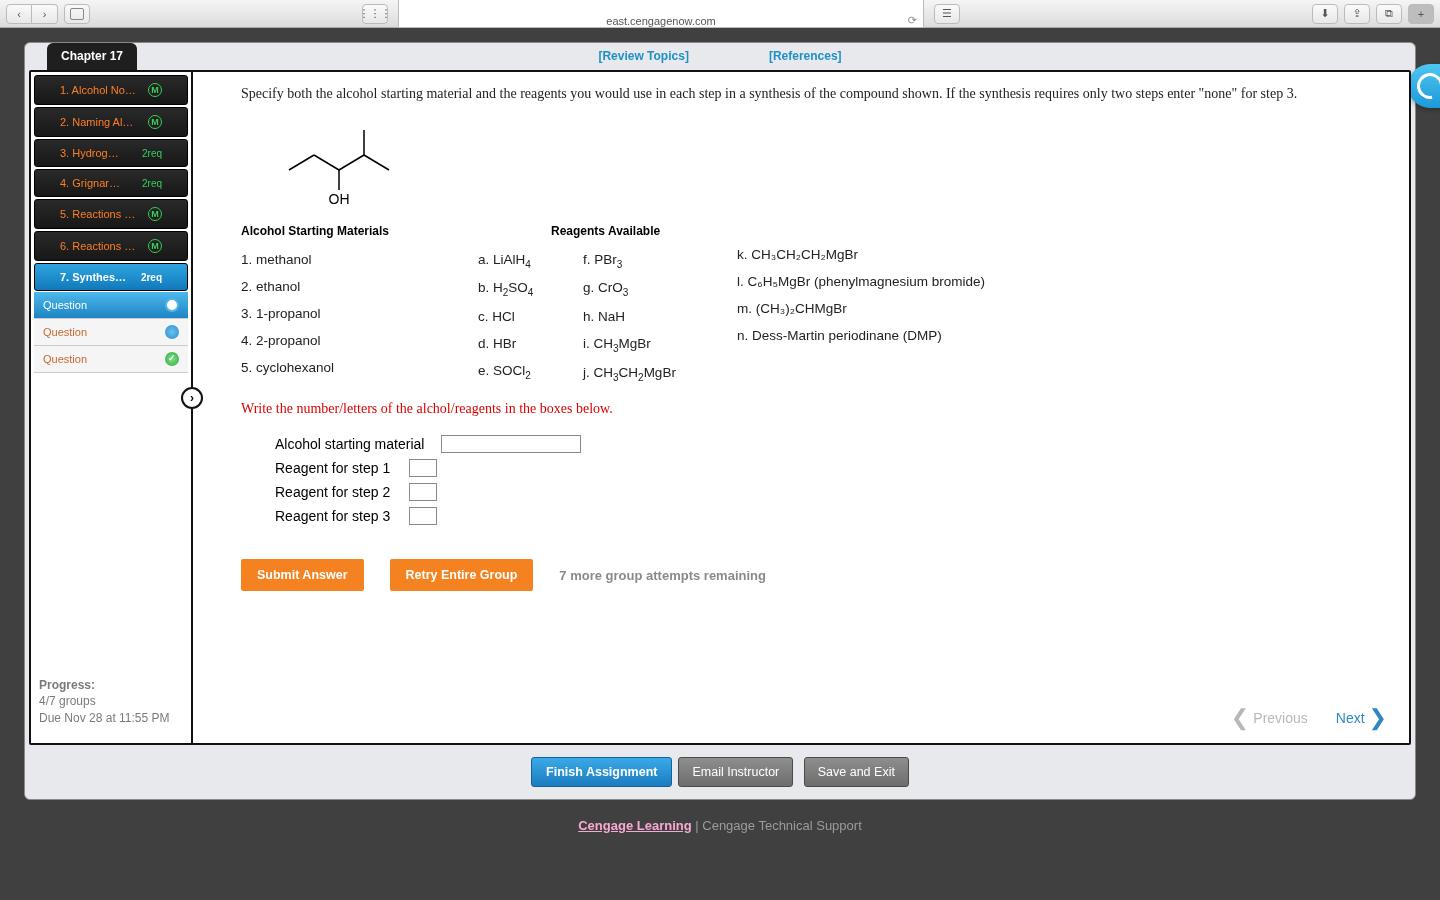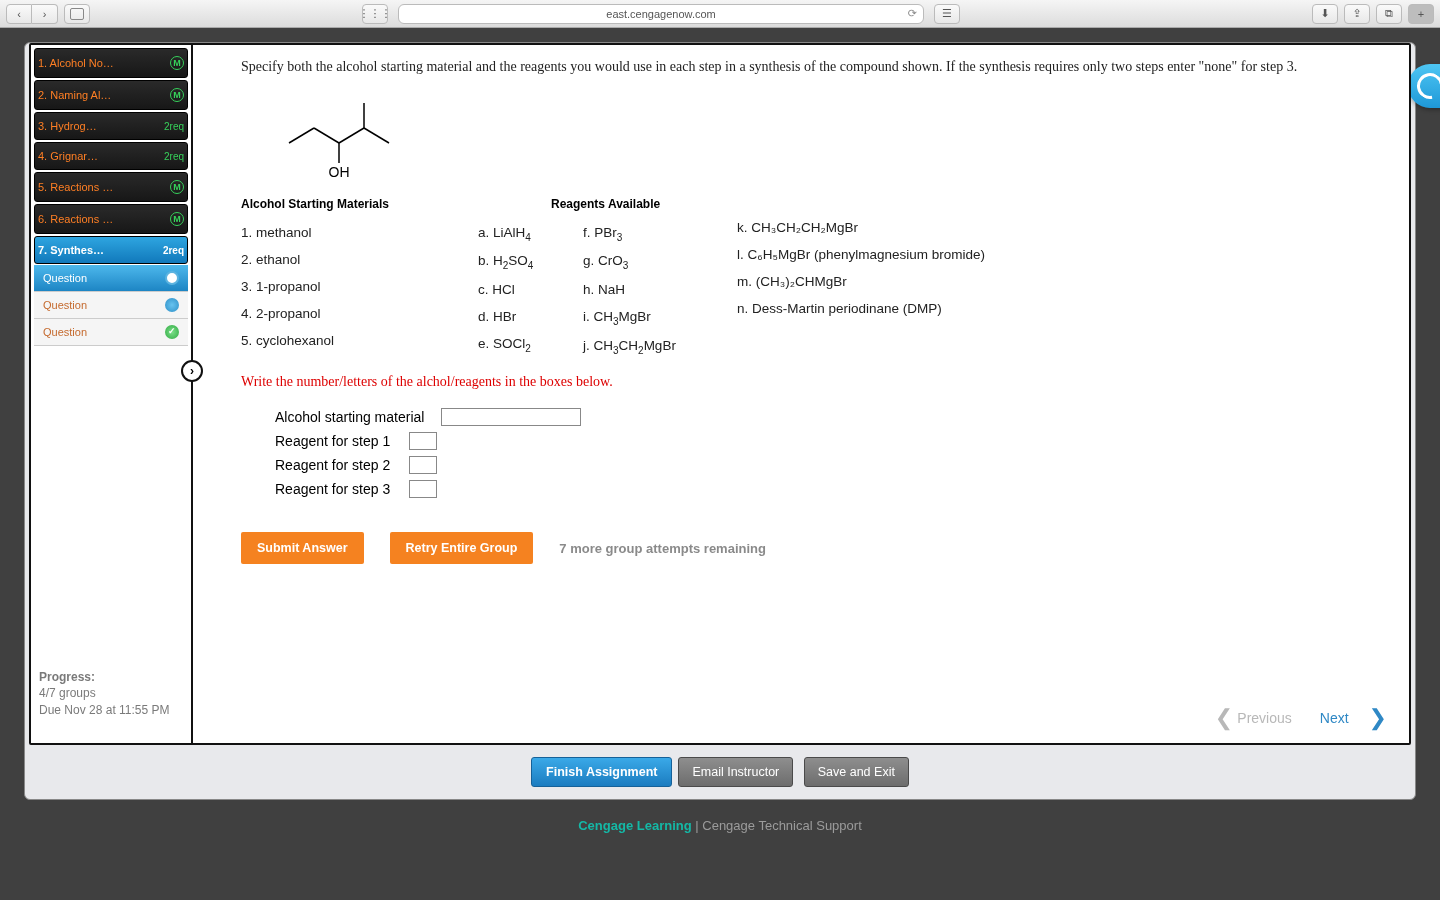--- a/index.html
+++ b/index.html
@@ -3,52 +3,52 @@
 <meta charset="utf-8">
 <style>
 * { margin: 0; padding: 0; box-sizing: border-box; font-family: Arial, Helvetica, sans-serif; }
 body { background: #404040; width: 1440px; height: 900px; overflow: hidden; }
 
 .browser-chrome { background: linear-gradient(#f5f5f5, #dcdcdc); height: 28px; display: flex; align-items: center; padding: 0 6px; gap: 6px; border-bottom: 1px solid #aaa; }
 .chrome-btn { width: 26px; height: 20px; background: linear-gradient(#fafafa,#e8e8e8); border: 1px solid #bbb; border-radius: 4px; display:flex; align-items:center; justify-content:center; font-size:11px; color:#555; }
 .chrome-btn-group { display: flex; }
 .chrome-btn-group .chrome-btn:first-child { border-radius: 4px 0 0 4px; }
 .chrome-btn-group .chrome-btn:last-child { border-radius: 0 4px 4px 0; border-left: none; }
-.url-bar { flex: 1; height: 20px; background: #fff; border: 1px solid #bbb; border-radius: 6px; display: flex; align-items: center; justify-content: center; font-size: 11px; color: #555; position: relative; margin: 0 4px; }
+.url-bar { flex: 1; height: 29px; background: #fff; border: 1px solid #bbb; border-radius: 0; display: flex; align-items: flex-end; justify-content: center; font-size: 11px; color: #555; position: relative; margin: 0 4px; }
 .url-refresh { position: absolute; right: 6px; color: #888; font-size: 11px; }
 .square-icon { width:14px; height:12px; border:1.5px solid #888; border-radius:2px; }
 
 .outer-dark { background: #404040; padding: 14px 24px 0 24px; height: 772px; }
 .app-frame { background: #e8e9ec; border-radius: 6px; border: 1px solid #888; height: 100%; display:flex; flex-direction:column; }
 
 .top-bar { display:flex; position:relative; height: 27px; }
 .chapter-tab { background: #1f1f1f; color:#fff; font-size:12px; font-weight:bold; padding: 6px 14px; border-radius: 6px 6px 0 0; margin-left: 22px; }
 .top-links { position:absolute; left:50%; transform:translateX(-50%); display:flex; gap: 80px; }
 .top-link { color:#1e90c8; font-size:12px; font-weight:bold; cursor:pointer; text-decoration: none; padding-top:6px; }
 
 .work-area { flex:1; display:flex; background:#fff; border: 2px solid #111; margin: 0 4px; position: relative; border-radius: 2px; }
 
 .sidebar { width: 160px; flex-shrink:0; position:relative; }
 .sidebar-items { display:flex; flex-direction:column; padding-top: 2px; }
-.nav-item { background: linear-gradient(#2a2a2a,#171717); color:#ff7f24; font-size:11px; padding: 7px 3px; border: 1px solid #000; border-radius: 3px; margin: 1px 3px; display:flex; justify-content:space-between; align-items:center; cursor:pointer; position:relative; }
+.nav-item { background: linear-gradient(#2a2a2a,#171717); color:#ff7f24; font-size:11px; padding: 7px 25px; border: 1px solid #000; border-radius: 3px; margin: 1px 3px; display:flex; justify-content:space-between; align-items:center; cursor:pointer; position:relative; }
 .nav-item.active { background: linear-gradient(#2ea5e0, #1179bb); color:#fff; font-weight:bold; }
 .nav-badge { font-size:10px; }
 .nav-badge.m { width:14px; height:14px; border-radius:50%; border:1.5px solid #36d15a; color:#36d15a; display:flex; align-items:center; justify-content:center; font-weight:bold; font-size:9px; }
 .nav-badge.req { color:#36d15a; }
 .sub-item { background:#f5f5f5; border-bottom:1px solid #ccc; padding:6px 9px; font-size:11px; color:#c56a2e; display:flex; justify-content:space-between; align-items:center; margin: 0 3px; cursor:pointer; }
 .sub-item.active { background: linear-gradient(#4db8ec, #1d85c4); color:#fff; }
 .sub-indicator { width:14px; height:14px; border-radius:50%; }
 .ind-open { border: 2px solid #5bb3e0; background: #fff; }
 .ind-blue { background: radial-gradient(#67c3f0,#2d8fc7); }
 .ind-green { background: radial-gradient(#7de08a,#2fa942); position:relative; }
 .ind-green::after { content:"✓"; color:#fff; font-size:9px; position:absolute; left:3px; top:1px; font-weight:bold; }
 
 .divider-handle { width:22px; height:22px; background:#fff; border:2px solid #111; border-radius:50%; position:absolute; left:150px; top:315px; display:flex; align-items:center; justify-content:center; font-weight:bold; font-size:12px; cursor:pointer; z-index:5; }
 
-.progress-box { position:absolute; bottom: 24px; left: 8px; font-size:12px; color:#7a7a7a; line-height:1.4; }
+.progress-box { position:absolute; bottom: 16px; left: 8px; font-size:12px; color:#7a7a7a; line-height:1.4; }
 .progress-box b { color:#7a7a7a; font-weight:bold; }
 
 .content { flex:1; padding: 12px 24px 12px 48px; position:relative; border-left: 2px solid #111; overflow:auto; }
 .prompt-text { font-family: Georgia, serif; font-size: 14px; color:#222; line-height: 1.4; }
 
 .structure { margin: 16px 0 8px 28px; }
 
 .col-heads { display:flex; margin-top: 10px; }
 .col-head { font-weight:bold; font-size:12px; }
 .ch1 { width: 310px; }
@@ -68,29 +68,29 @@
 .answer-row input { border: 1px solid #888; height: 18px; padding: 0 2px; }
 .inp-wide { width: 140px; }
 .inp-small { width: 28px; }
 
 .btn-row { margin-top: 34px; display:flex; align-items:center; gap: 26px; }
 .orange-btn { background:#f58220; color:#fff; font-weight:bold; font-size:12.5px; padding: 9px 16px; border:none; cursor:pointer; border-radius:2px; }
 .attempts { color:#8a8a8a; font-size:13px; font-weight:bold; }
 
 .pager { position:absolute; bottom: 14px; right: 22px; display:flex; gap: 28px; align-items:center; font-size:14px; }
 .pg-prev { color:#b8b8b8; display:flex; align-items:center; gap:4px; cursor:pointer; }
-.pg-next { color:#2f88c5; display:flex; align-items:center; gap:20px; cursor:pointer; font-weight: 500; }
+.pg-next { color:#2f88c5; display:flex; align-items:center; gap:4px; cursor:pointer; font-weight: 500; }
 .chev { font-size: 22px; line-height: 1; }
 
 .bottom-bar { display:flex; justify-content:center; padding: 12px 10px; }
 .finish-btn { background: linear-gradient(#3aa9e8, #1b7cc0); color:#fff; font-size:12.5px; font-weight:bold; padding: 7px 14px; border:1px solid #156199; border-radius:3px; cursor:pointer; }
 .grey-btn { background: linear-gradient(#8e8e8e, #6d6d6d); color:#fff; font-size:12.5px; padding: 7px 13px; border:1px solid #4a4a4a; border-radius:3px; cursor:pointer; margin-left:6px; }
 
 .footer { text-align:center; color:#9b9b9b; font-size:13px; font-family: Georgia, serif; padding: 18px 0; }
-.footer b { color:#14b8a6; }
+.footer b { color:#f9a8d4;text-decoration:underline; }
 
 .help-bubble { position:absolute; right:-12px; top:36px; width:44px; height:44px; background: linear-gradient(#4ec6f3, #1e98d8); border-radius: 50% 0 0 50%; display:flex; align-items:center; justify-content:center; box-shadow: 0 2px 4px rgba(0,0,0,0.3); }
 .help-bubble span { width:26px; height:26px; border:3px solid #fff; border-radius:50%; border-right-color:transparent; transform:rotate(35deg); position:relative; }
 .help-bubble span::after { content:""; position:absolute; width:4px; height:4px; background:#fff; border-radius:50%; right:-1px; top:-1px; }
 </style>
 </head>
 <body>
 
 <div class="browser-chrome">
   <div class="chrome-btn-group">
@@ -112,20 +112,27 @@
   <div class="chrome-btn">⇪</div>
   <div class="chrome-btn">⧉</div>
   <div class="chrome-btn" style="background:#bdbdbd">+</div>
 </div>
 
 <div class="outer-dark" style="position:relative;">
   <div class="help-bubble">
       <span></span>
     </div>
   <div class="app-frame">
+    <div class="top-bar">
+      <div class="chapter-tab">Chapter 17</div>
+      <div class="top-links">
+        <a class="top-link">[Review Topics]</a>
+        <a class="top-link">[References]</a>
+      </div>
+    </div>
 
     <div class="work-area">
 
       <div class="sidebar">
         <div class="sidebar-items">
           <div class="nav-item">
               <span>1. Alcohol No…</span>
               <span class="nav-badge m">M</span>
             </div>
           <div class="nav-item">

